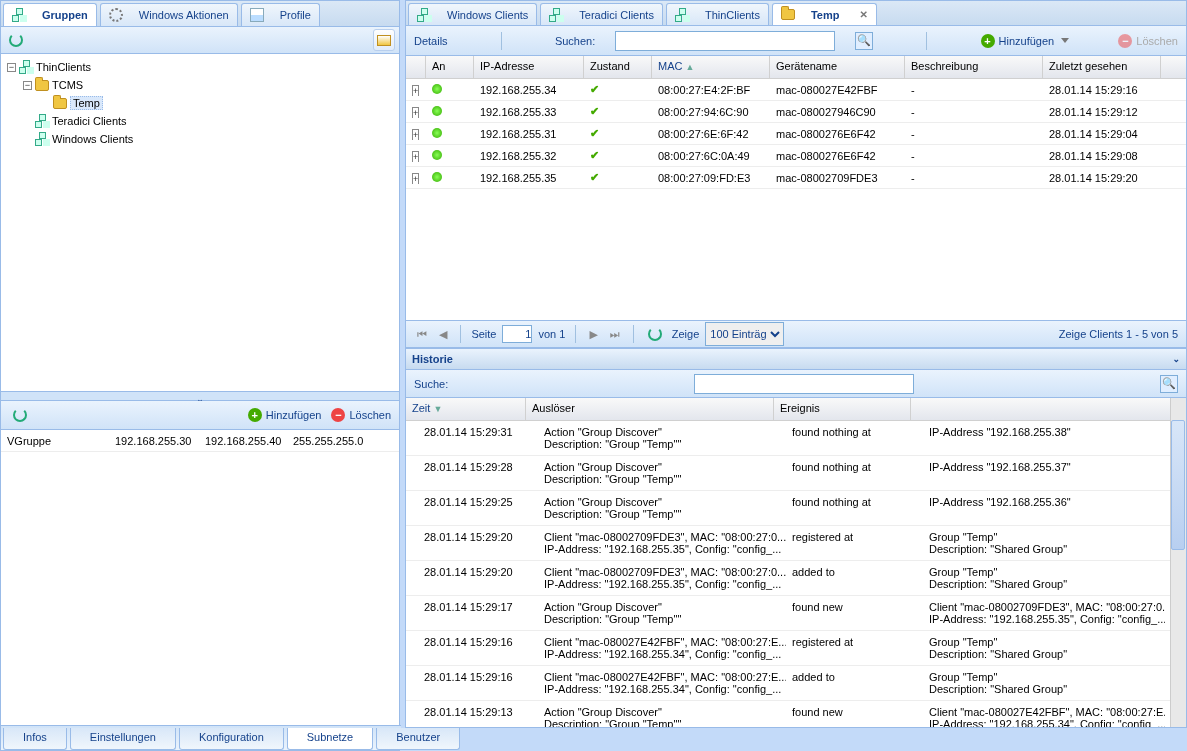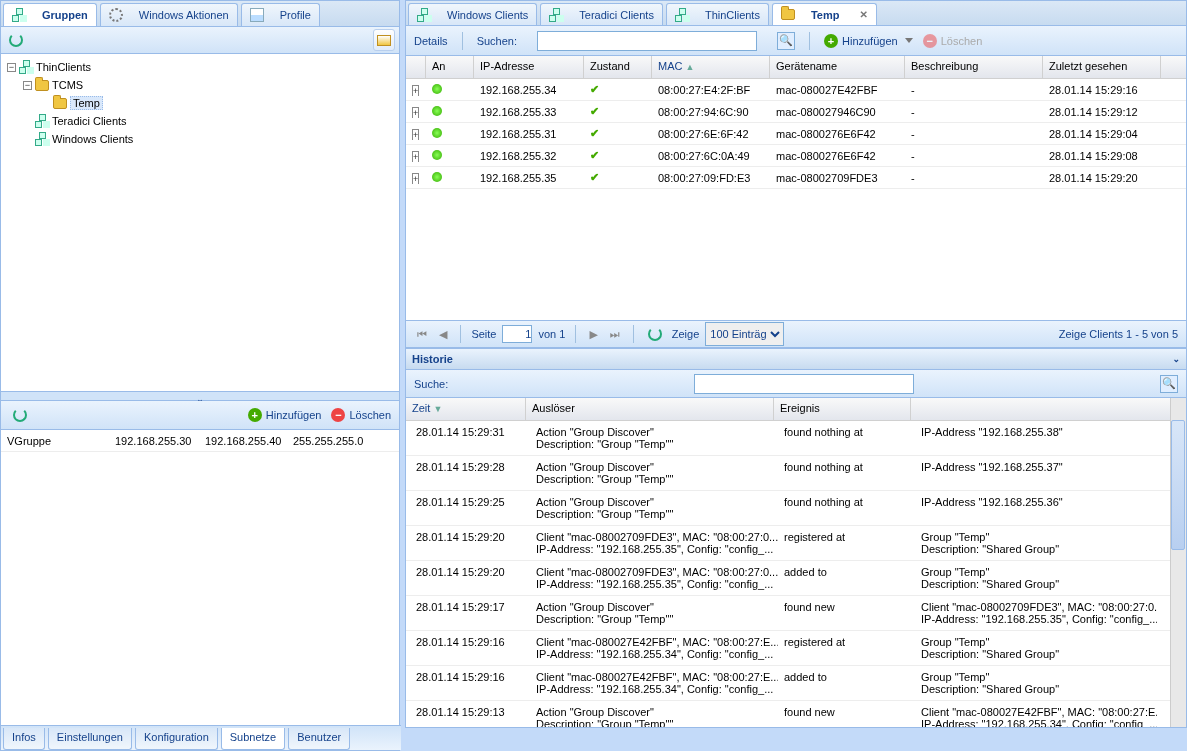--- a/index.html
+++ b/index.html
@@ -29,44 +29,44 @@
 .collapse-tog{height:10px;background:#d0e3f8;border-top:1px solid #99bbe8;border-bottom:1px solid #99bbe8;text-align:center;cursor:pointer}
 .lower-grid-head{height:29px;background:linear-gradient(#eaf3fd,#d0e3f8);border-bottom:1px solid #99bbe8;display:flex;align-items:center;justify-content:flex-end;padding:0 8px;gap:10px}
 .btn-txt{display:flex;align-items:center;gap:4px;cursor:pointer;color:#15428b}
 .icon-plus{width:14px;height:14px;border-radius:50%;background:#4a0;display:inline-flex;align-items:center;justify-content:center;color:#fff;font-weight:bold;font-size:11px}
 .icon-minus{width:14px;height:14px;border-radius:50%;background:#e44;display:inline-flex;align-items:center;justify-content:center;color:#fff;font-weight:bold;font-size:11px}
 .grid-head{display:flex;height:23px;background:linear-gradient(#f9f9f9,#e3e6ed);border-bottom:1px solid #d0d0d0}
 .gh{padding:4px 6px;border-right:1px solid #d0d0d0;color:#000;overflow:hidden;white-space:nowrap}
 .grid-row{display:flex;height:22px;align-items:center;border-bottom:1px solid #ededed}
 .gc{padding:0 6px;overflow:hidden;white-space:nowrap;color:#000}
 .bottom-tabs{position:absolute;bottom:0;left:0;width:400px;height:25px;background:linear-gradient(#d0e3f8,#eaf3fd);border-top:1px solid #99bbe8;display:flex;gap:3px;padding:2px 2px 0}
-.btab{border:1px solid #99bbe8;border-top:none;border-radius:0 0 3px 3px;padding:3px 8px;background:linear-gradient(#d8e7f8,#f0f6fc);cursor:pointer}
+.btab{border:1px solid #99bbe8;border-top:none;border-radius:0 0 3px 3px;padding:3px 19px;background:linear-gradient(#d8e7f8,#f0f6fc);cursor:pointer}
 .btab.active{background:#fff;font-weight:normal}
 .right-panel{position:absolute;left:405px;top:0;width:782px;height:751px;display:flex;flex-direction:column}
 .right-tabs{height:26px;background:linear-gradient(#dbe8f6,#c7dbf0);border:1px solid #99bbe8;border-bottom:1px solid #99bbe8;display:flex;gap:3px;padding-left:2px;padding-top:2px}
-.right-tool{height:30px;background:linear-gradient(#eaf3fd,#d0e3f8);border:1px solid #99bbe8;border-top:none;display:flex;align-items:center;justify-content:flex-start;padding:0 8px;gap:10px}
+.right-tool{height:30px;background:linear-gradient(#eaf3fd,#d0e3f8);border:1px solid #99bbe8;border-top:none;display:flex;align-items:center;justify-content:space-between;padding:0 8px;gap:10px}
 .searchbox{display:flex;align-items:center;gap:20px}
 .searchbox input{width:220px;height:20px;border:1px solid #7eadd9;padding:0 4px}
 .sbtn{width:18px;height:18px;border:1px solid #7eadd9;background:#e0eeff;display:flex;align-items:center;justify-content:center;cursor:pointer}
 .main-grid{flex:0 0 auto;background:#fff;border:1px solid #99bbe8;border-top:none;height:265px;overflow:auto}
 .col-exp{width:20px}.col-an{width:48px}.col-ip{width:110px}.col-zu{width:68px}.col-mac{width:118px}.col-gn{width:135px}.col-be{width:138px}.col-zg{width:118px}
 .tick{color:#4a0;font-weight:bold}
 .dot-green{width:10px;height:10px;border-radius:50%;background:radial-gradient(#8f5,#3a0);display:inline-block}
 .sort-ind{color:#6a9;font-size:9px}
 .paging{height:27px;background:linear-gradient(#eaf3fd,#d0e3f8);border:1px solid #99bbe8;border-top:none;display:flex;align-items:center;padding:0 8px;gap:6px}
 .paging input{width:30px;height:18px;text-align:right;border:1px solid #7eadd9}
 .paging select{height:24px;border:1px solid #7eadd9}
 .paging .spacer{flex:1}
 .paging .nav{color:#888;cursor:pointer;padding:0 3px}
 .hist-title{height:22px;background:linear-gradient(#eaf3fd,#c7dbf0);border:1px solid #99bbe8;display:flex;align-items:center;padding:0 6px;font-weight:bold;color:#15428b;justify-content:space-between}
 .hist-search{height:28px;background:linear-gradient(#eaf3fd,#d0e3f8);border:1px solid #99bbe8;border-top:none;display:flex;align-items:center;justify-content:space-between;padding:0 8px;gap:4px}
 .hist-search input{width:220px;height:20px;border:1px solid #7eadd9}
 .hist-grid{background:#fff;border:1px solid #99bbe8;border-top:none;height:330px;overflow:auto;position:relative}
 .hc-z{width:120px}.hc-a{width:248px}.hc-e{width:137px}.hc-c{width:242px}
-.hist-row{display:flex;border-bottom:1px solid #ededed;padding:3px 4px}
+.hist-row{display:flex;border-bottom:1px solid #ededed;padding:3px 12px}
 .hc{padding:2px 6px;color:#000;font-size:11px;overflow:hidden;white-space:nowrap}
 .arrow-down{width:0;height:0;border-left:4px solid transparent;border-right:4px solid transparent;border-top:5px solid #777;display:inline-block;margin-left:3px}
 .x-close{color:#777;font-size:10px;margin-left:4px;cursor:pointer}
 .disabled{color:#aaa}
 .chev{font-size:9px;color:#15428b}
 .scrollbar-fake{position:absolute;right:0;top:0;width:16px;height:100%;background:#e8e8e8;border-left:1px solid #ccc}
 .scrollbar-thumb{position:absolute;right:1px;top:22px;width:14px;height:130px;background:linear-gradient(#d8e6f8,#b8cff0);border:1px solid #99bbe8;border-radius:2px}
 .sep{width:1px;height:18px;background:#a0c0e0;margin:0 4px}
 </style>
 </head>

